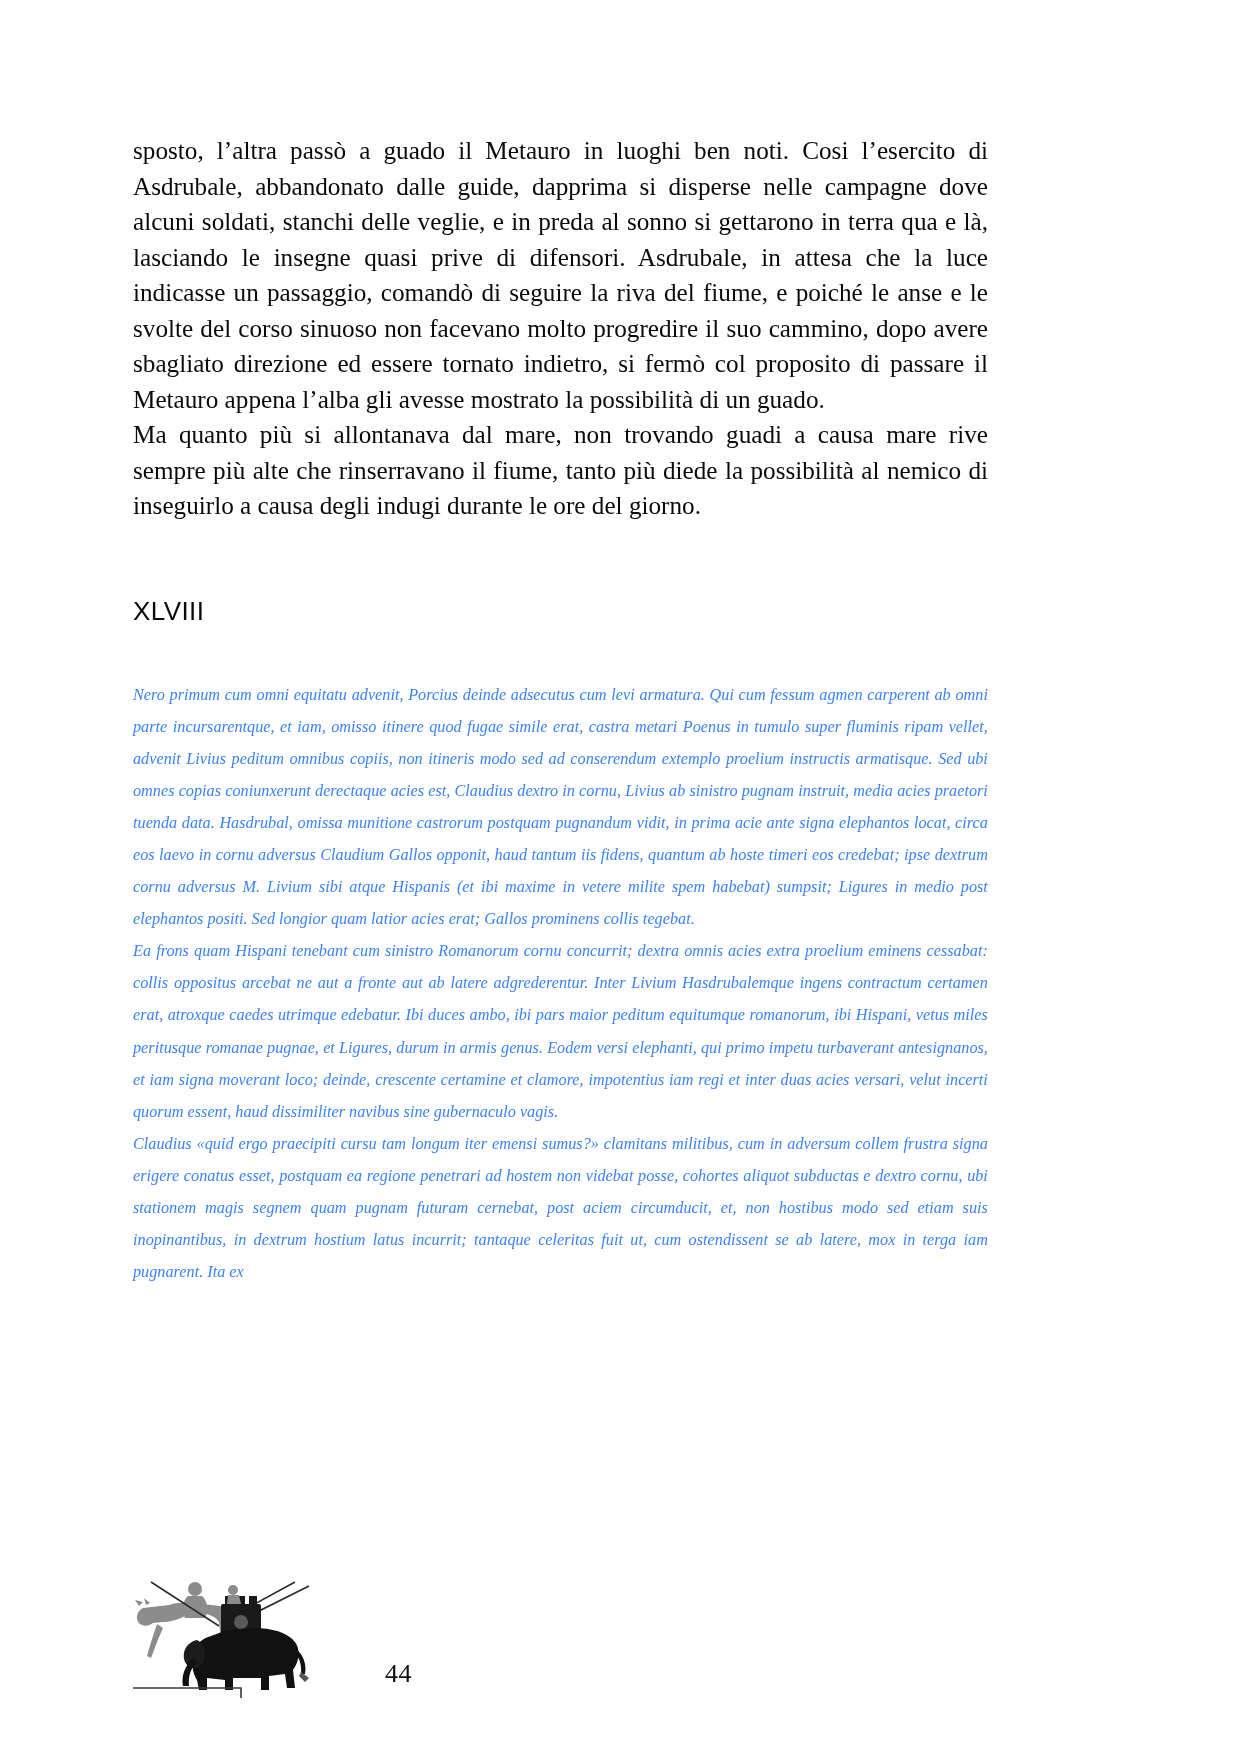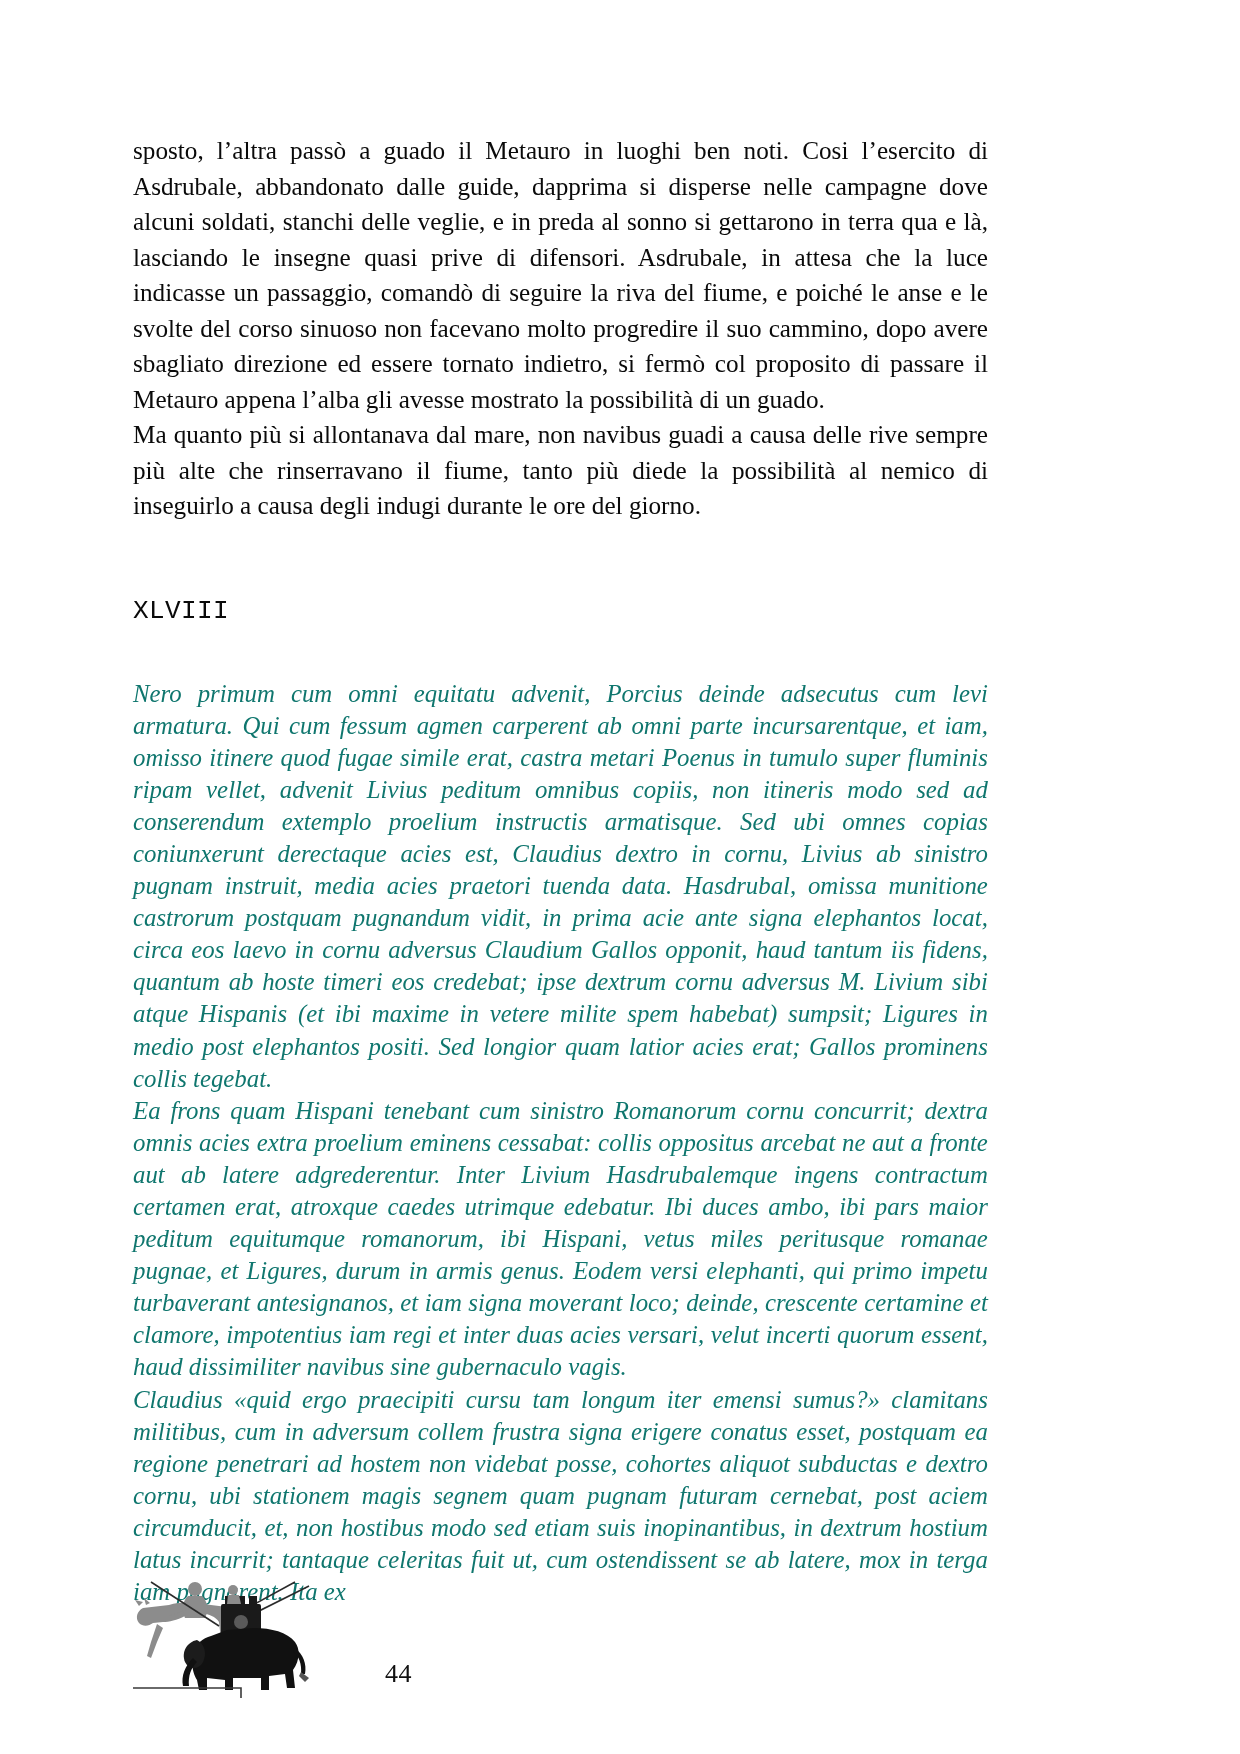--- a/index.html
+++ b/index.html
@@ -49,37 +49,37 @@
   .body-block p.cont {
     text-indent: 0;
   }
   
   .just-all p {
     text-align-last: auto;
   }
 
   
   .chapter-heading {
-    font-family: Liberation Mono, monospace;
+    font-family: Liberation Sans, sans-serif;
     font-size: 26px;
     letter-spacing: 0.4px;
     margin-top: 72px;
     margin-bottom: 16px;
     color: #0a0a0a;
   }
 
   
   .latin-block {
     margin-top: 52px;
     font-family: "Liberation Serif", "DejaVu Serif", serif;
     font-style: italic;
-    font-size: 26px;
+    font-size: 17px;
     line-height: 32.1px;
     text-align: justify;
-    color: #0f766e;
+    color: #3b82f6;
   }
   .latin-block p {
     margin: 0;
     text-align: justify;
   }
   .latin-narrow {
     
     transform: scaleX(0.955);
     transform-origin: left top;
     width: 104.7%;
@@ -112,21 +112,21 @@
 </style>
 </head>
 <body>
 
 <div class="page">
 
   <div class="content">
 
     <div class="body-block just-all">
       <p class="first">sposto, l’altra passò a guado il Metauro in luoghi ben noti. Cosi l’esercito di Asdrubale, abbandonato dalle guide, dapprima si disperse nelle campagne dove alcuni soldati, stanchi delle veglie, e in preda al sonno si gettarono in terra qua e là, lasciando le insegne quasi prive di difensori. Asdrubale, in attesa che la luce indicasse un passaggio, comandò di seguire la riva del fiume, e poiché le anse e le svolte del corso sinuoso non facevano molto progredire il suo cammino, dopo avere sbagliato direzione ed essere tornato indietro, si fermò col proposito di passare il Metauro appena l’alba gli avesse mostrato la possibilità di un guado.</p>
-      <p class="cont">Ma quanto più si allontanava dal mare, non navibus guadi a causa delle rive sempre più alte che rinserravano il fiume, tanto più diede la possibilità al nemico di inseguirlo a causa degli indugi durante le ore del giorno.</p>
+      <p class="cont">Ma quanto più si allontanava dal mare, non trovando guadi a causa mare rive sempre più alte che rinserravano il fiume, tanto più diede la possibilità al nemico di inseguirlo a causa degli indugi durante le ore del giorno.</p>
     </div>
 
     <div class="chapter-heading">XLVIII</div>
 
     <div class="latin-block">
       <div class="latin-narrow">
         <p>Nero primum cum omni equitatu advenit, Porcius deinde adsecutus cum levi armatura. Qui cum fessum agmen carperent ab omni parte incursarentque, et iam, omisso itinere quod fugae simile erat, castra metari Poenus in tumulo super fluminis ripam vellet, advenit Livius peditum omnibus copiis, non itineris modo sed ad conserendum extemplo proelium instructis armatisque. Sed ubi omnes copias coniunxerunt derectaque acies est, Claudius dextro in cornu, Livius ab sinistro pugnam instruit, media acies praetori tuenda data. Hasdrubal, omissa munitione castrorum postquam pugnandum vidit, in prima acie ante signa elephantos locat, circa eos laevo in cornu adversus Claudium Gallos opponit, haud tantum iis fidens, quantum ab hoste timeri eos credebat; ipse dextrum cornu adversus M. Livium sibi atque Hispanis (et ibi maxime in vetere milite spem habebat) sumpsit; Ligures in medio post elephantos positi. Sed longior quam latior acies erat; Gallos prominens collis tegebat.</p>
         <p>Ea frons quam Hispani tenebant cum sinistro Romanorum cornu concurrit; dextra omnis acies extra proelium eminens cessabat: collis oppositus arcebat ne aut a fronte aut ab latere adgrederentur. Inter Livium Hasdrubalemque ingens contractum certamen erat, atroxque caedes utrimque edebatur. Ibi duces ambo, ibi pars maior peditum equitumque romanorum, ibi Hispani, vetus miles peritusque romanae pugnae, et Ligures, durum in armis genus. Eodem versi elephanti, qui primo impetu turbaverant antesignanos, et iam signa moverant loco; deinde, crescente certamine et clamore, impotentius iam regi et inter duas acies versari, velut incerti quorum essent, haud dissimiliter navibus sine gubernaculo vagis.</p>
         <p>Claudius «quid ergo praecipiti cursu tam longum iter emensi sumus?» clamitans militibus, cum in adversum collem frustra signa erigere conatus esset, postquam ea regione penetrari ad hostem non videbat posse, cohortes aliquot subductas e dextro cornu, ubi stationem magis segnem quam pugnam futuram cernebat, post aciem circumducit, et, non hostibus modo sed etiam suis inopinantibus, in dextrum hostium latus incurrit; tantaque celeritas fuit ut, cum ostendissent se ab latere, mox in terga iam pugnarent. Ita ex</p>
       </div>

